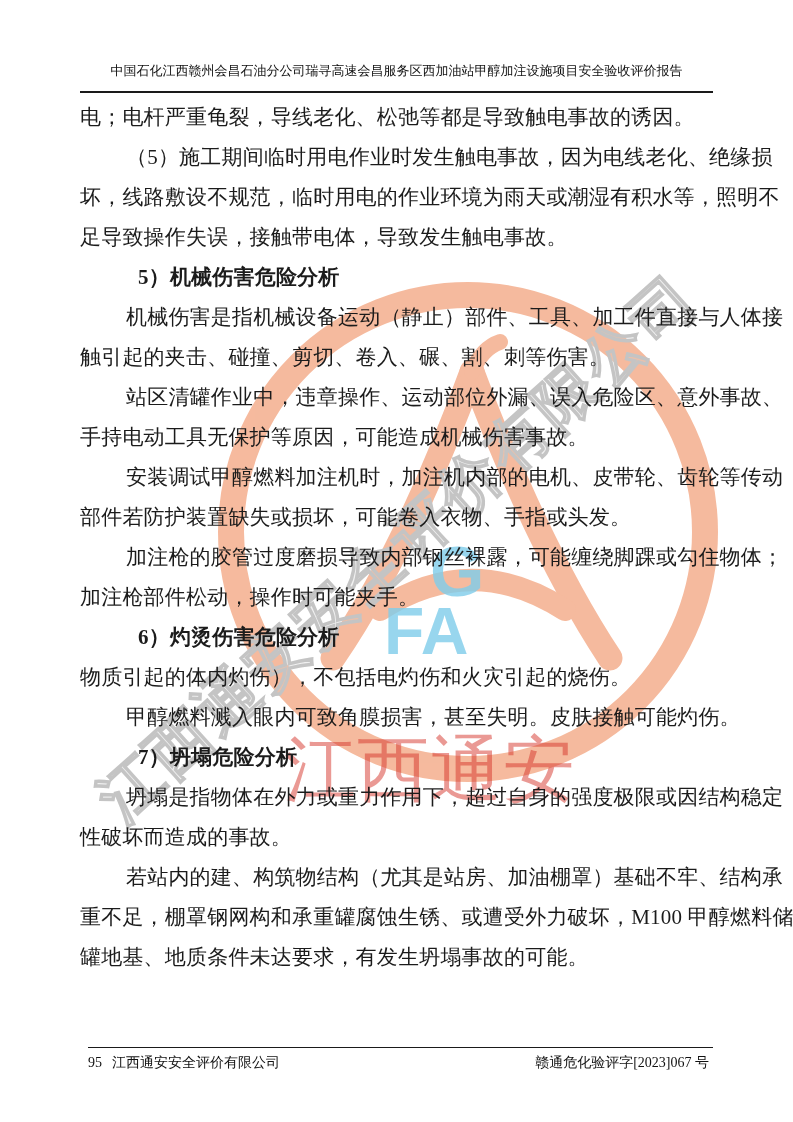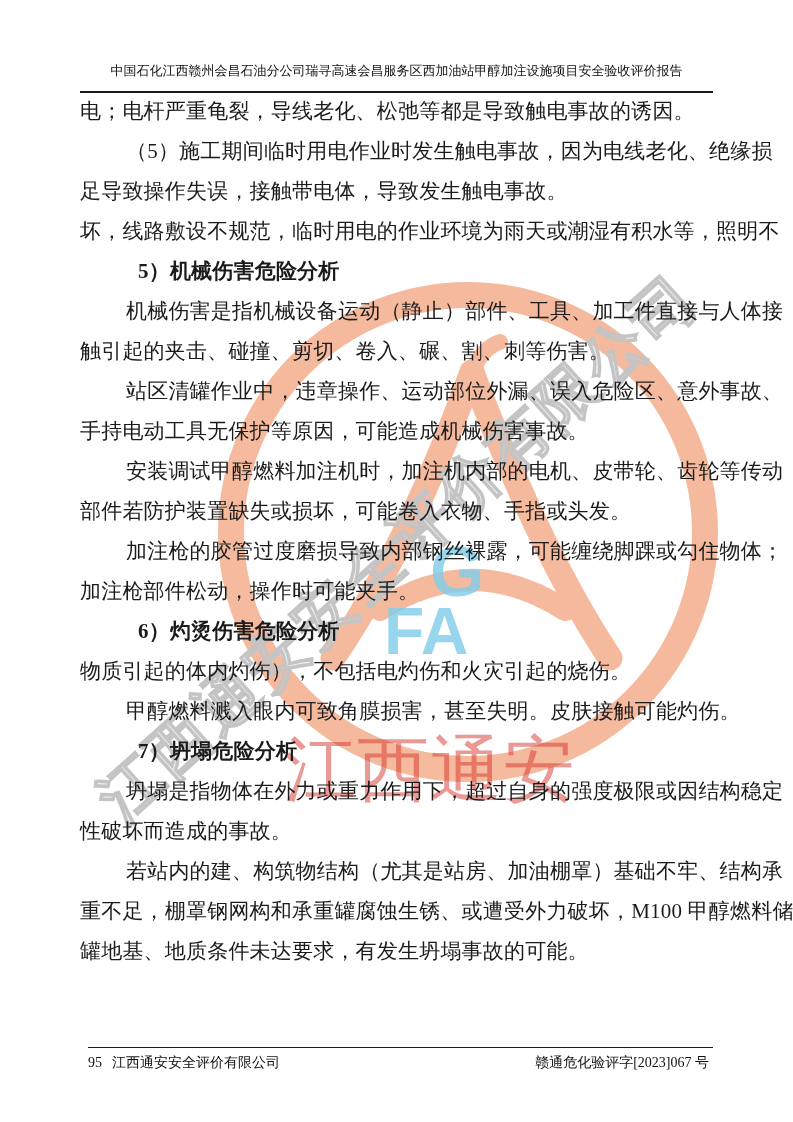--- a/index.html
+++ b/index.html
@@ -24,21 +24,21 @@
     color:rgba(214,52,42,0.50);
   }
   .wm-logo{position:absolute;left:0;top:0;}
   
   .header{
     position:absolute;z-index:2;left:80px;top:62px;width:633px;
     text-align:center;font-size:13px;line-height:17px;color:#111;
     border-bottom:2px solid #1a1a1a;padding-bottom:12px;
   }
   
-  .body-text{position:absolute;z-index:2;left:80px;top:91px;width:660px;}
+  .body-text{position:absolute;z-index:2;left:80px;top:97px;width:660px;}
   .line{
     height:40px;line-height:40px;font-size:21px;white-space:nowrap;
     color:#1b1b1b;letter-spacing:0.2px;
   }
   .line.heading{font-weight:700;}
   .line.indent{padding-left:46px;}
   .line.heading.indent{padding-left:58px;font-family:Liberation Serif, serif;}
   
   .footer-rule{
     position:absolute;z-index:2;left:88px;top:1047px;width:625px;
@@ -76,22 +76,22 @@
     <div class="wm-red">江西通安</div>
   </div>
 
   <div class="header">
     <span>中国石化江西赣州会昌石油分公司瑞寻高速会昌服务区西加油站甲醇加注设施项目安全验收评价报告</span>
   </div>
 
   <div class="body-text" id="body-lines">
       <div class="line body">电；电杆严重龟裂，导线老化、松弛等都是导致触电事故的诱因。</div>
       <div class="line body indent">（5）施工期间临时用电作业时发生触电事故，因为电线老化、绝缘损</div>
+      <div class="line body">坏，线路敷设不规范，临时用电的作业环境为雨天或潮湿有积水等，照明不</div>
       <div class="line body">足导致操作失误，接触带电体，导致发生触电事故。</div>
-      <div class="line body">坏，线路敷设不规范，临时用电的作业环境为雨天或潮湿有积水等，照明不</div>
       <div class="line heading indent">5）机械伤害危险分析</div>
       <div class="line body indent">机械伤害是指机械设备运动（静止）部件、工具、加工件直接与人体接</div>
       <div class="line body">触引起的夹击、碰撞、剪切、卷入、碾、割、刺等伤害。</div>
       <div class="line body indent">站区清罐作业中，违章操作、运动部位外漏、误入危险区、意外事故、</div>
       <div class="line body">手持电动工具无保护等原因，可能造成机械伤害事故。</div>
       <div class="line body indent">安装调试甲醇燃料加注机时，加注机内部的电机、皮带轮、齿轮等传动</div>
       <div class="line body">部件若防护装置缺失或损坏，可能卷入衣物、手指或头发。</div>
       <div class="line body indent">加注枪的胶管过度磨损导致内部钢丝裸露，可能缠绕脚踝或勾住物体；</div>
       <div class="line body">加注枪部件松动，操作时可能夹手。</div>
       <div class="line heading indent">6）灼烫伤害危险分析</div>

